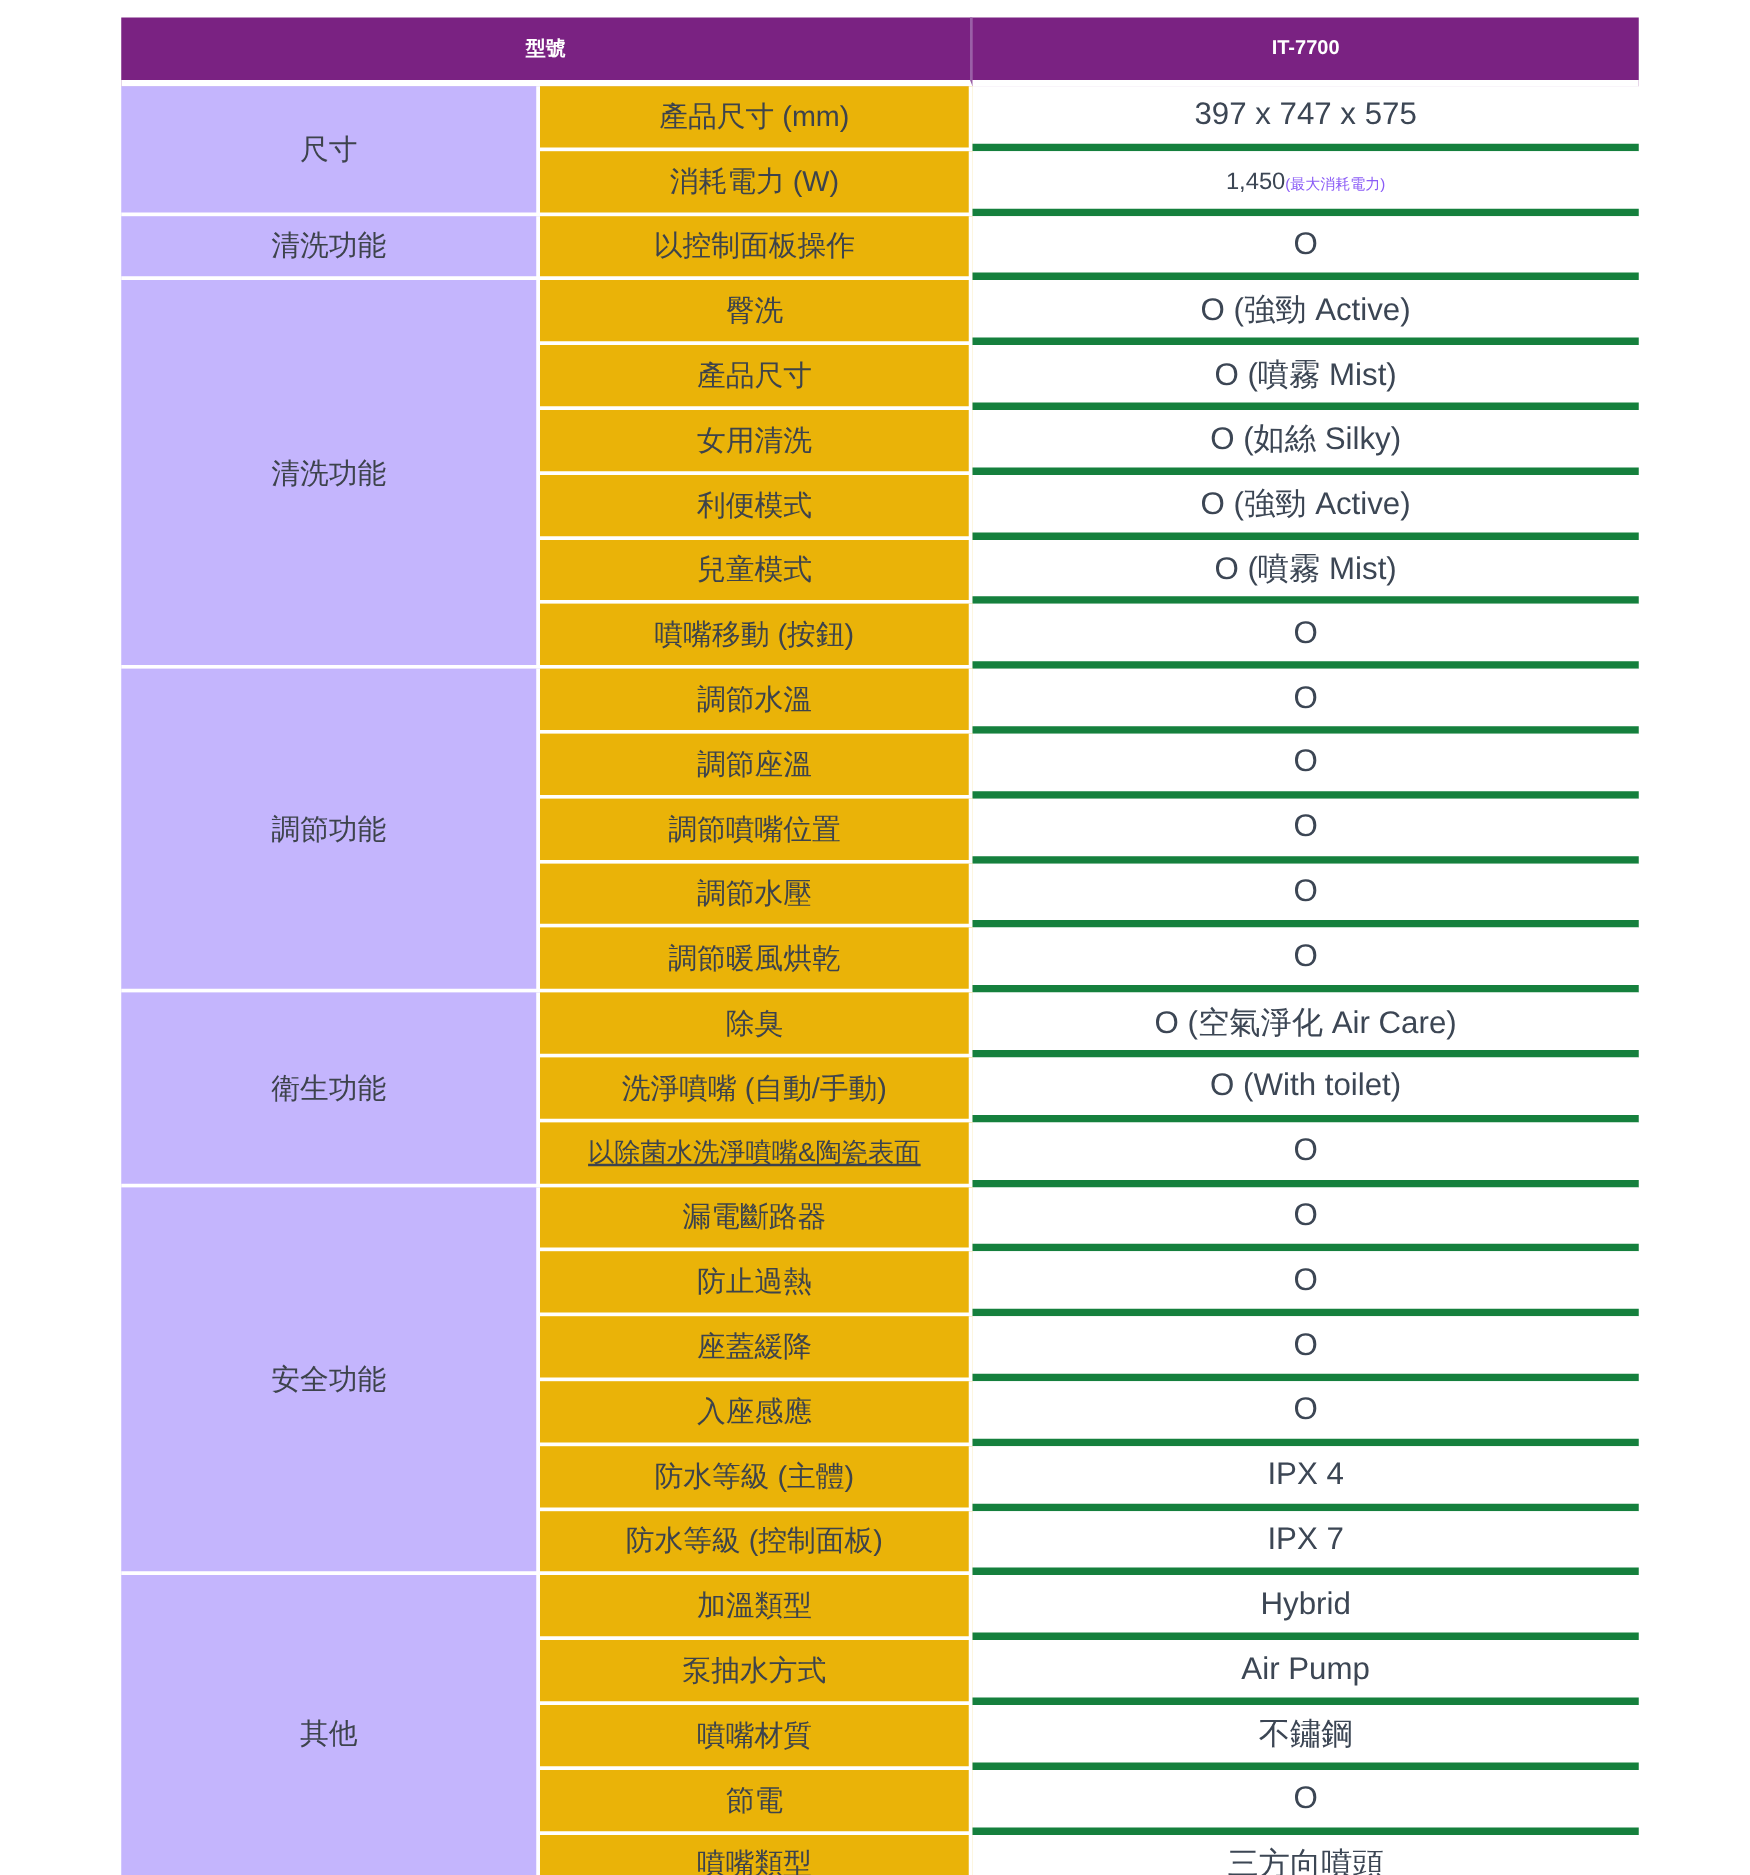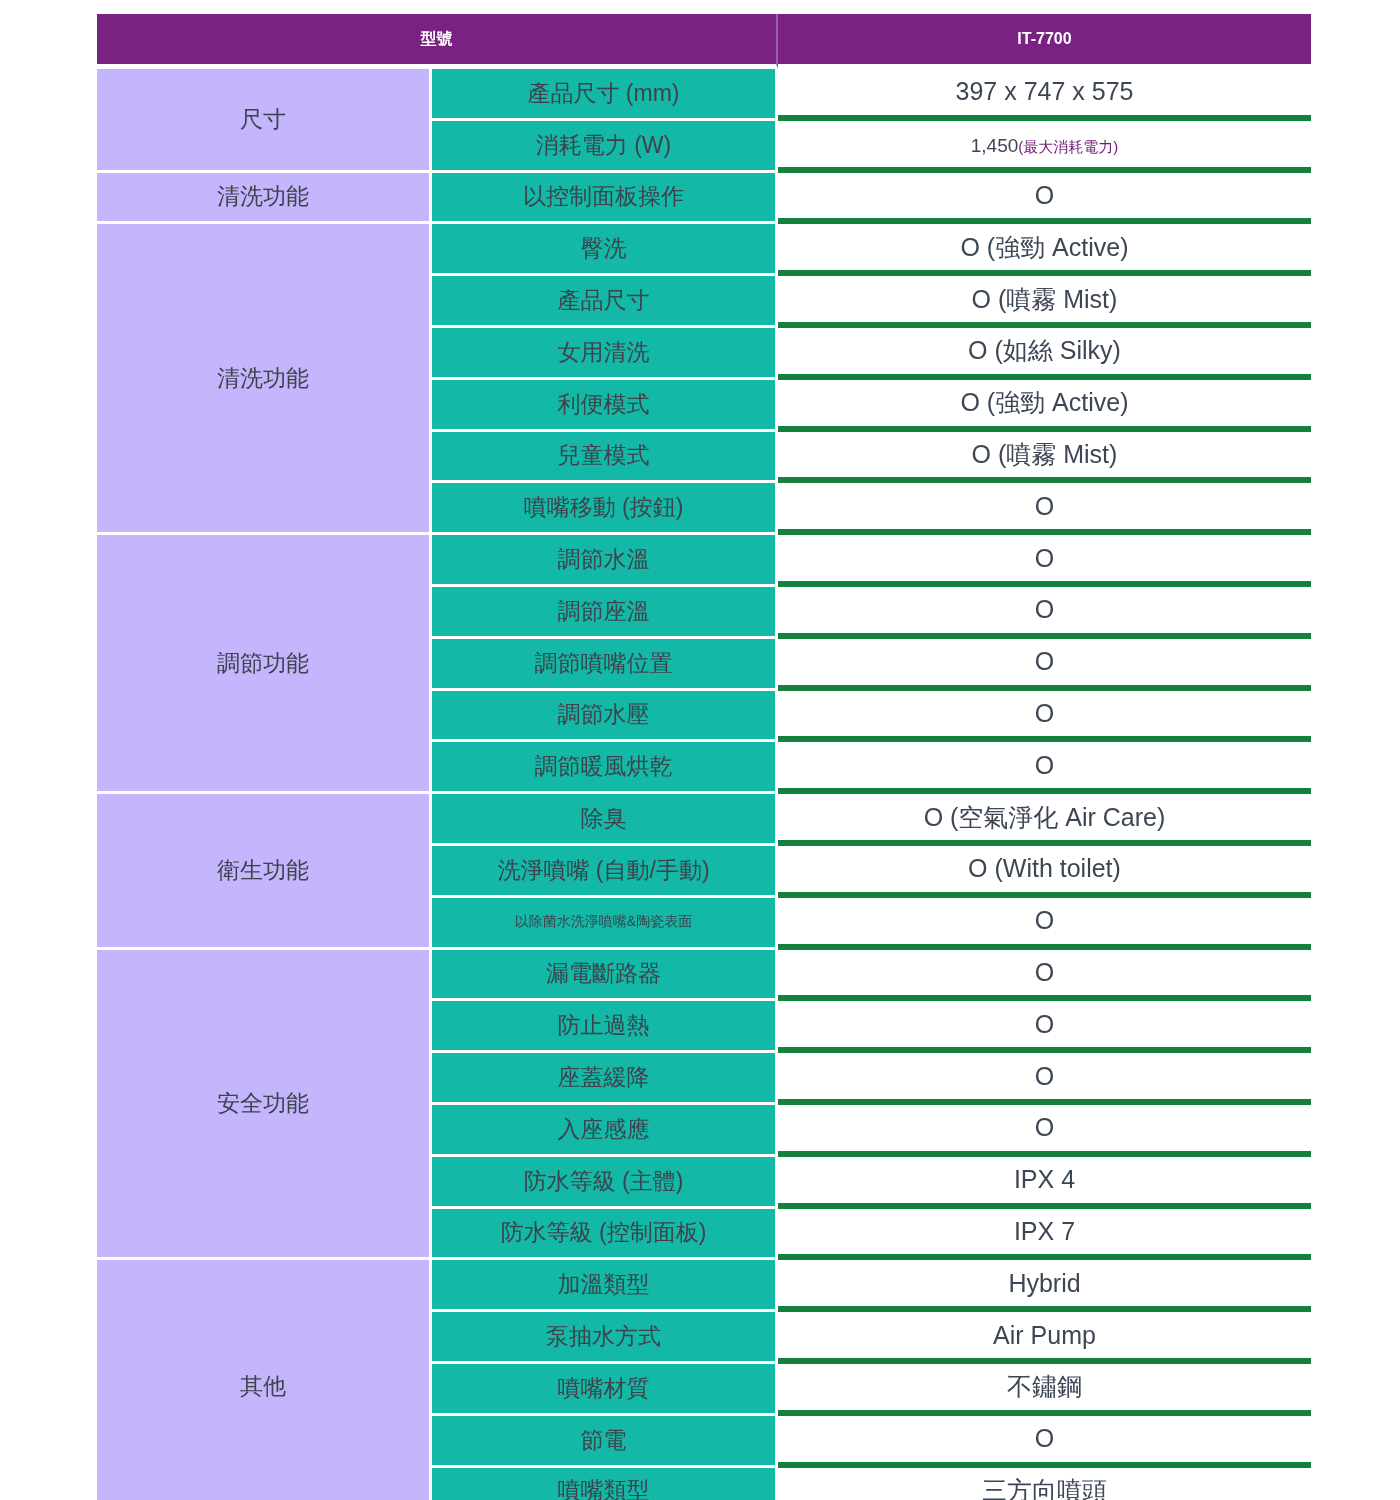--- a/index.html
+++ b/index.html
@@ -48,38 +48,38 @@
     font-size: 23px;
     color: #3d434c;
     box-sizing: content-box;
   }
   td.category-cell {
     background: #c4b5fd;
     border-right: 3px solid #ffffff;
     border-bottom: 3px solid #ffffff;
   }
   td.item-cell {
-    background: #14b8a6;
+    background: #eab308;
     border-right: 3px solid #ffffff;
     border-bottom: 3px solid #ffffff;
     letter-spacing: 0;
   }
   td.value-cell {
     background: #ffffff;
     border-bottom: 6px solid #15803d;
     font-size: 25px;
     color: #3c4654;
   }
-  td.item-cell.long-text { font-size: 14px; padding: 0 2px; }
+  td.item-cell.long-text { font-size: 21px; padding: 0 2px; text-decoration: underline; }
 
   
   tbody tr.last-row td { border-bottom: 3px solid #919191; }
 
   .value-big { font-size: 19px; }
-  .value-note { font-size: 15px; color: #701a75; }
+  .value-note { font-size: 12px; color: #8b5cf6; }
 </style>
 </head>
 <body>
 
 <div class="spec-wrap">
   <table class="spec">
     <colgroup>
       <col class="c1">
         <col class="c2">
         <col class="c3">

